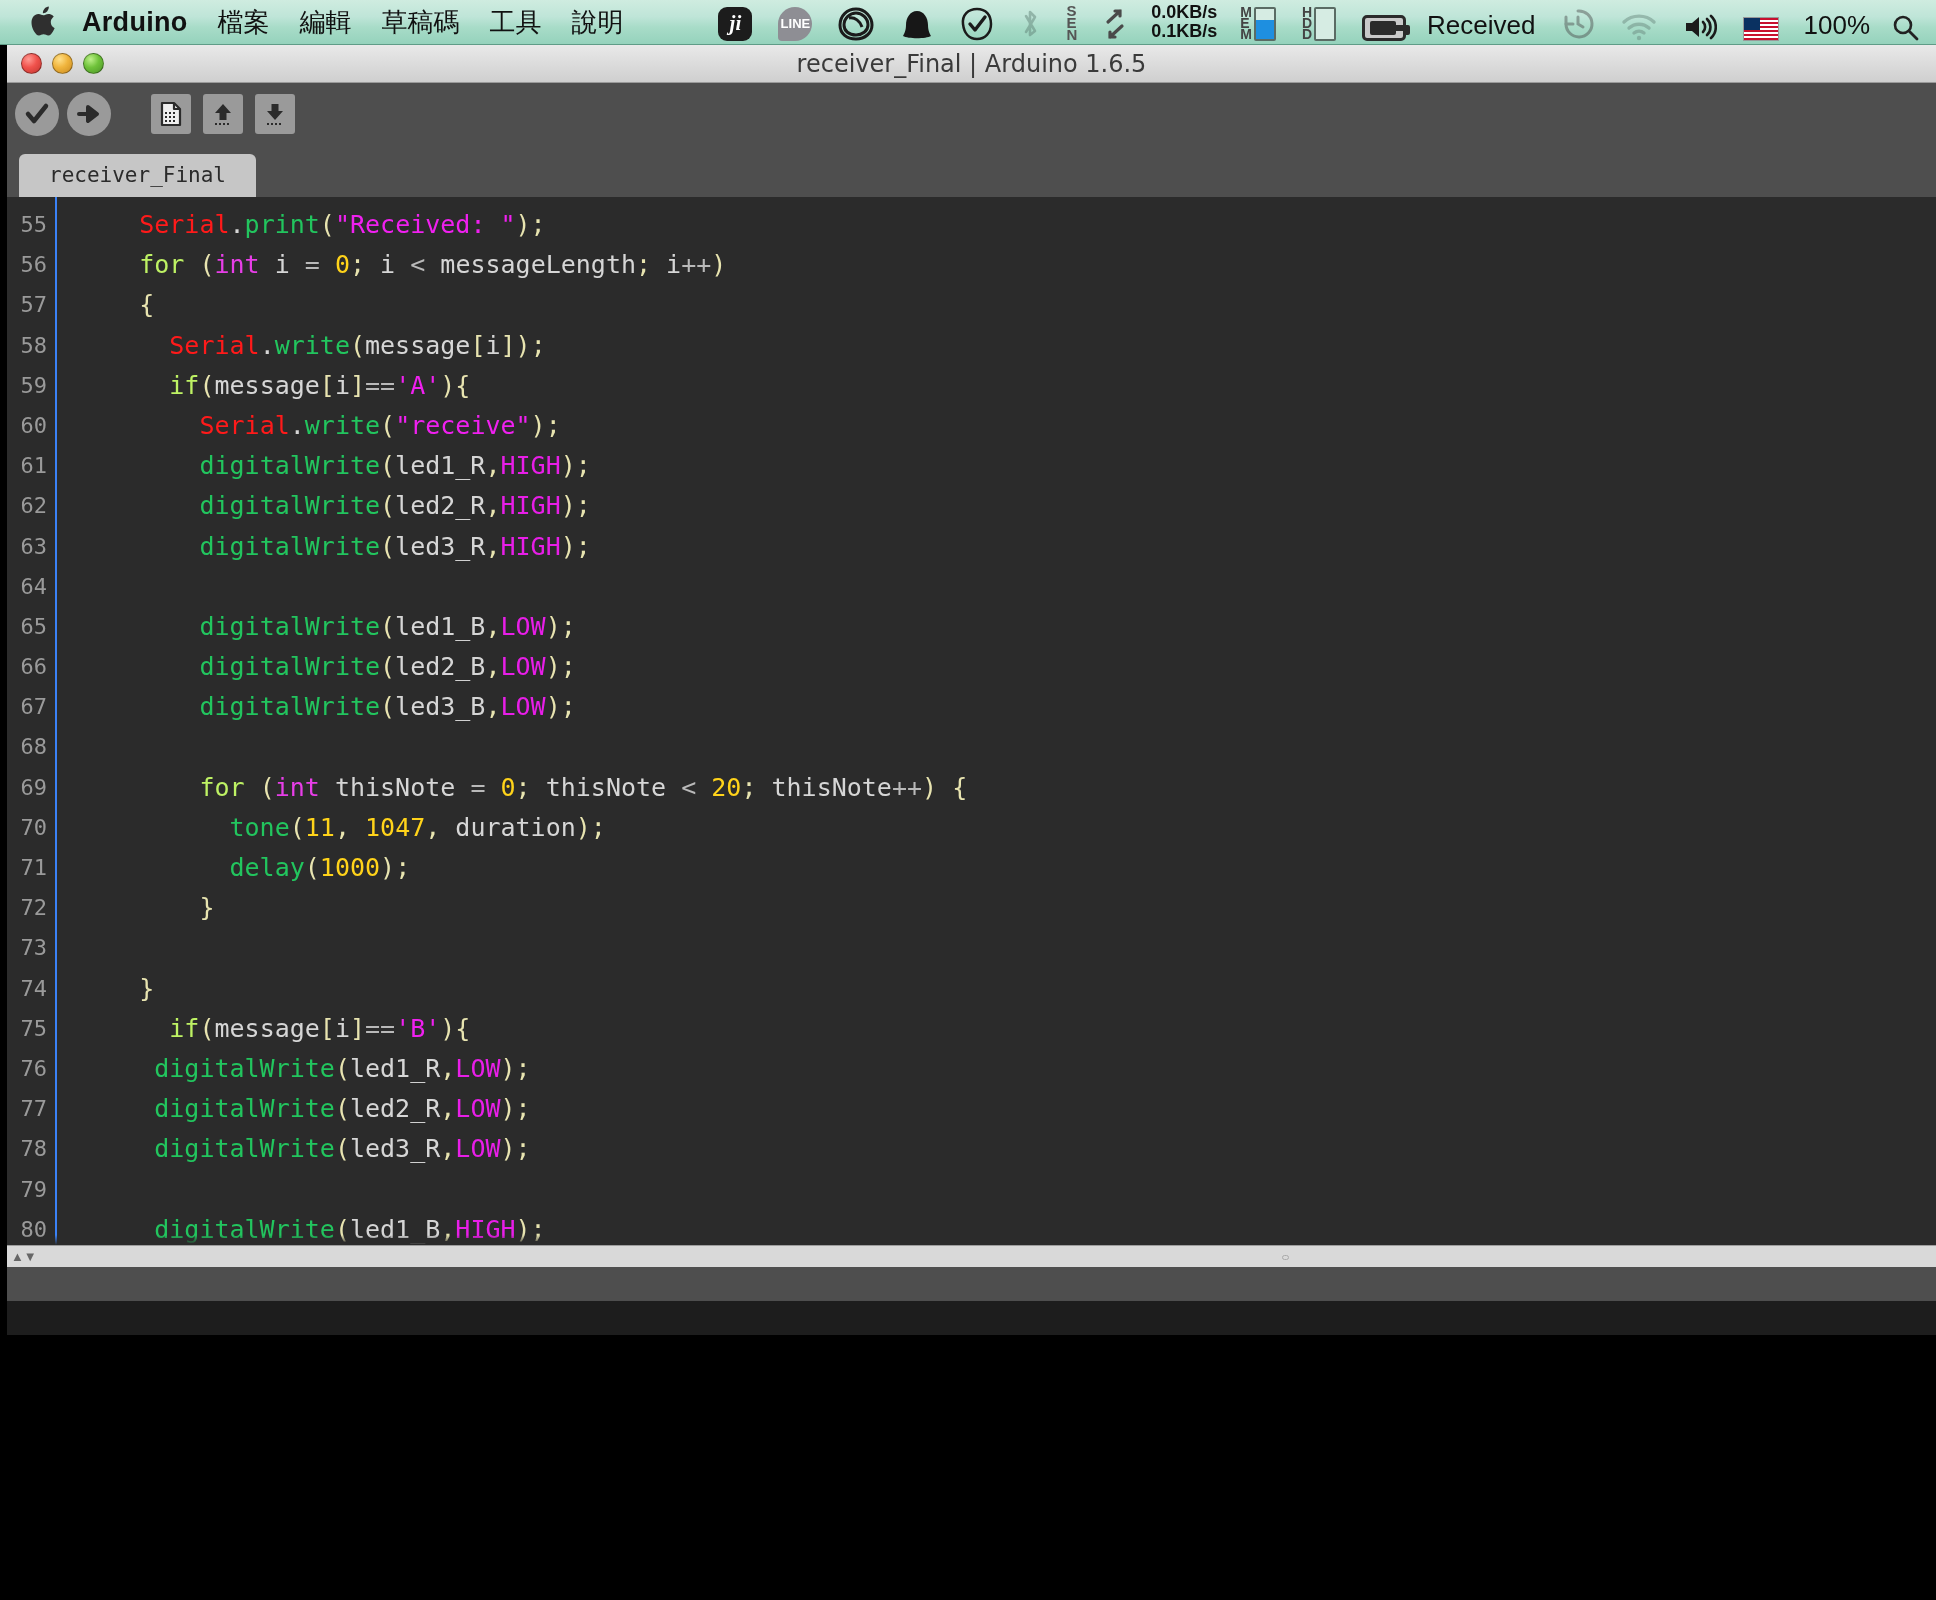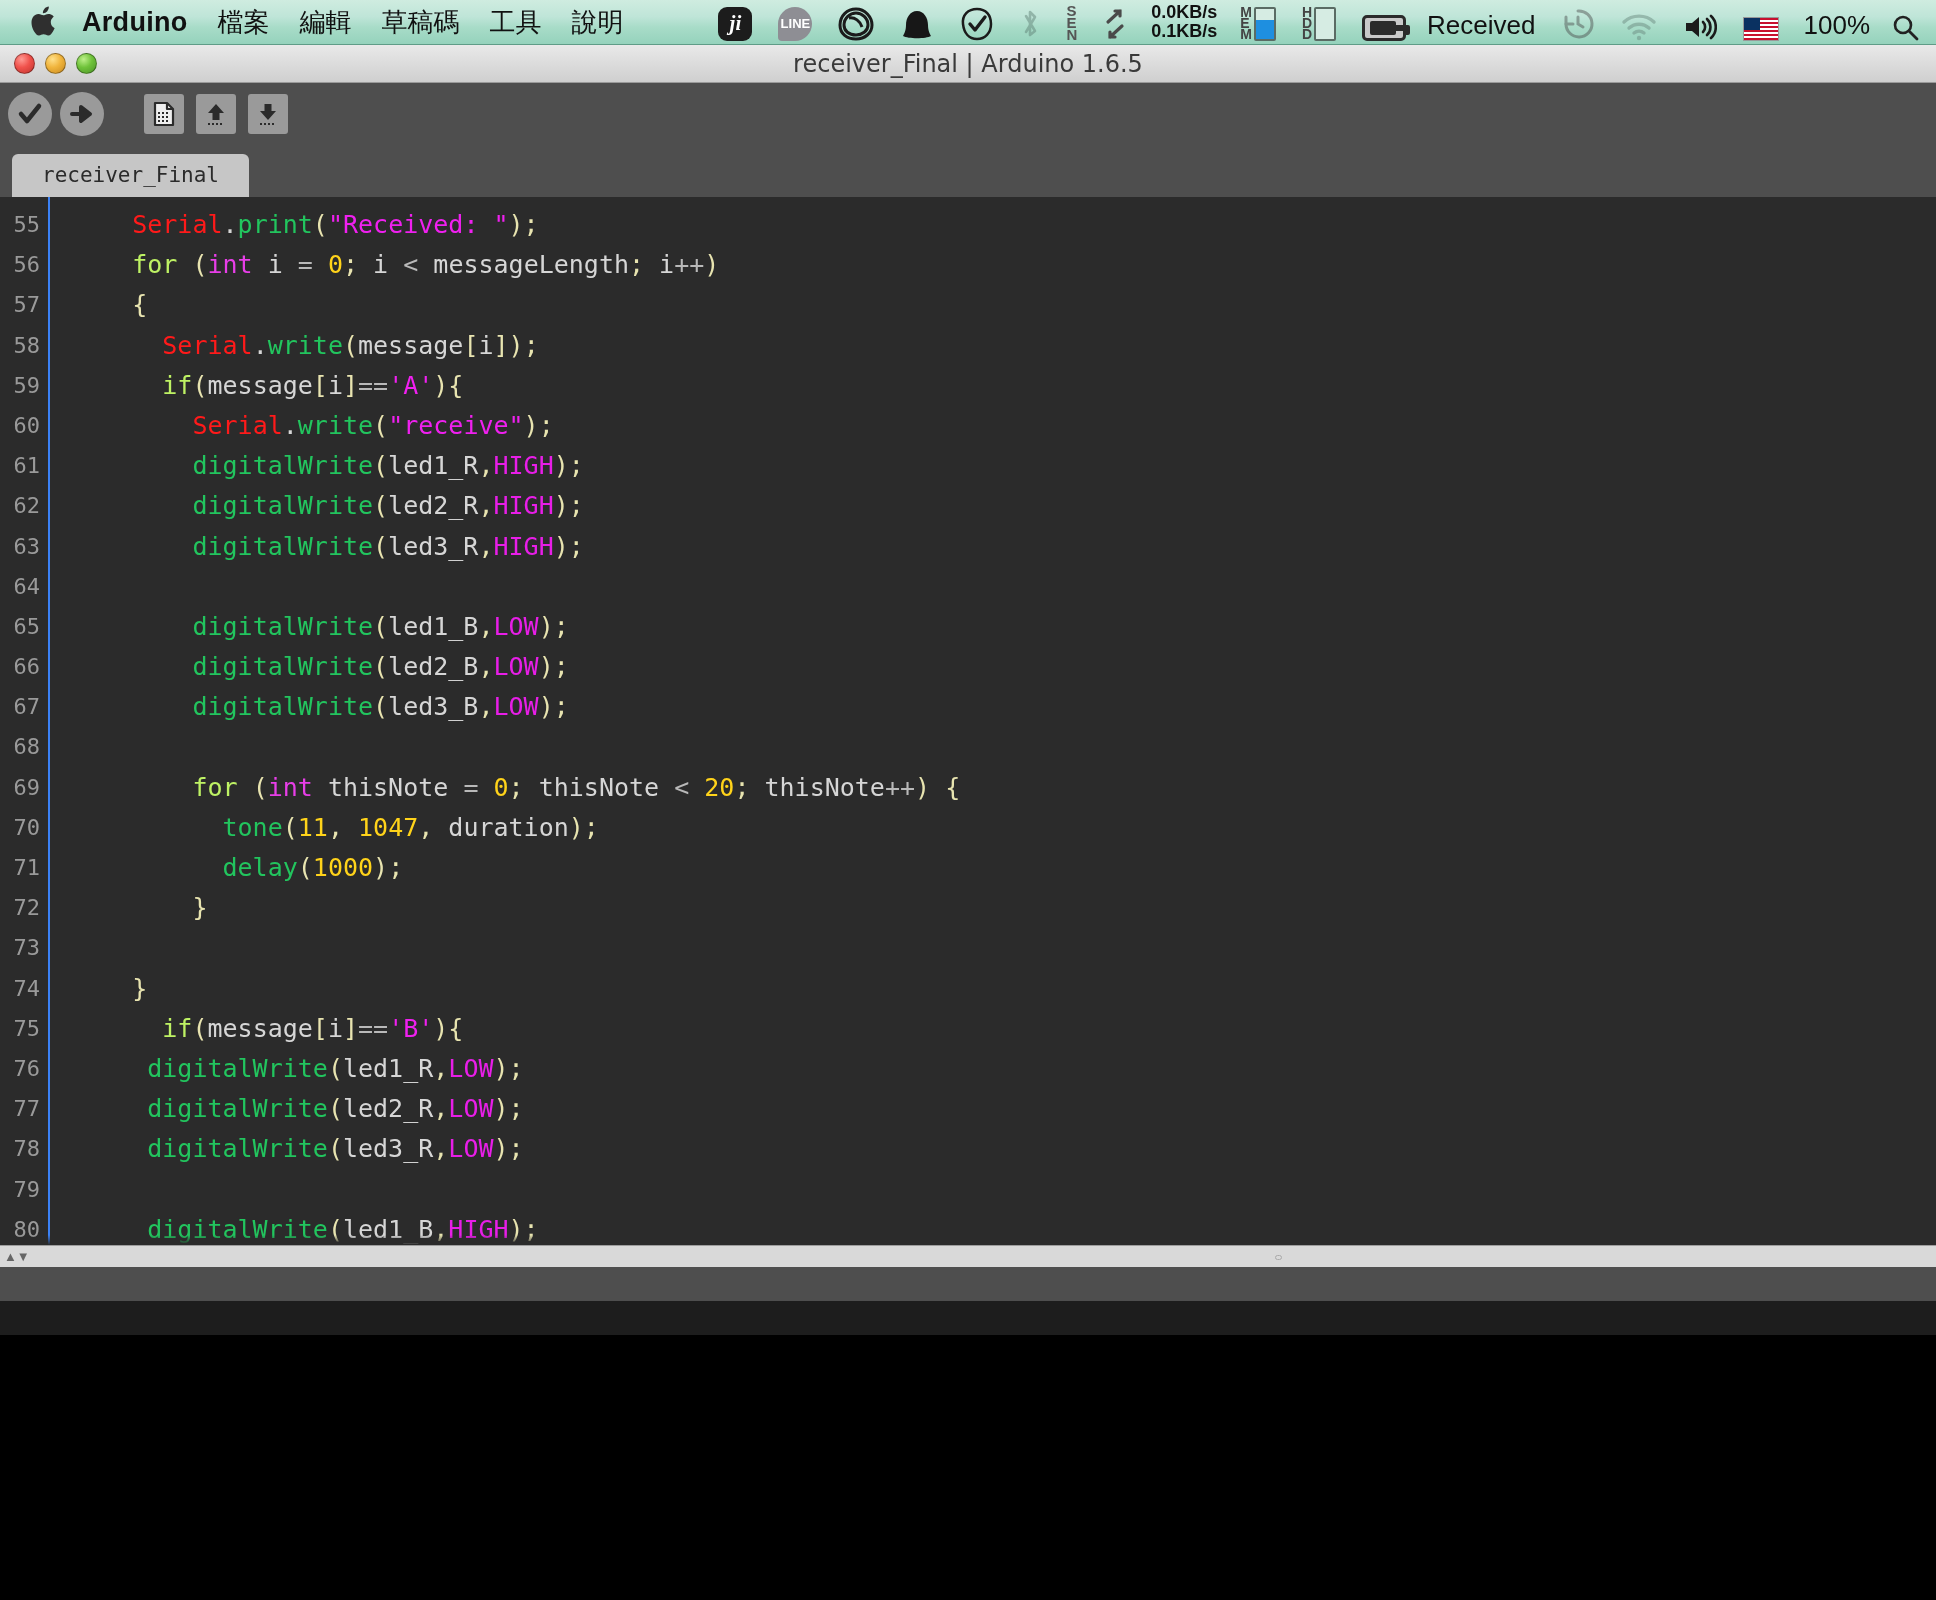--- a/index.html
+++ b/index.html
@@ -73,21 +73,21 @@
   .icon-wifi { width: 36px; height: 28px; opacity: .5;}
   .icon-vol { width: 34px; height: 28px; }
   .flag { width: 36px; height: 24px; border: 1px solid #999; position: relative; overflow:hidden; background:#fff;}
   .flag .stripes { position:absolute; inset:0;
     background: repeating-linear-gradient(to bottom, #c8102e 0 2px, #fff 2px 4px); }
   .flag .canton { position:absolute; left:0; top:0; width:16px; height:12px; background:#0a3161; }
   .pct-text { font-size: 26px; margin: 0 6px 0 10px; color:#111;}
   .spot-icon { width: 28px; height: 28px; }
 
   
-  .window { position: absolute; left: 0; top: 45px; width: 1936px; height: 1290px; }
+  .window { position: absolute; left: 0; top: 45px; width: 1936px; height: 1290px; padding-left: 7px; }
 
   .titlebar {
     height: 38px; width: 100%;
     background: linear-gradient(to bottom, #e9e9e9 0%, #dcdcdc 50%, #cfcfcf 100%);
     border-bottom: 1px solid #9a9a9a;
     position: relative; display:flex; align-items:center;
   }
   .traffic { display: flex; gap: 10px; padding-left: 14px; }
   .tl { width: 21px; height: 21px; border-radius: 50%; border: 1px solid rgba(0,0,0,.35); }
   .tl.red { background: radial-gradient(circle at 35% 28%, #ff9a93 0%, #f0524c 45%, #c0352f 100%); }

